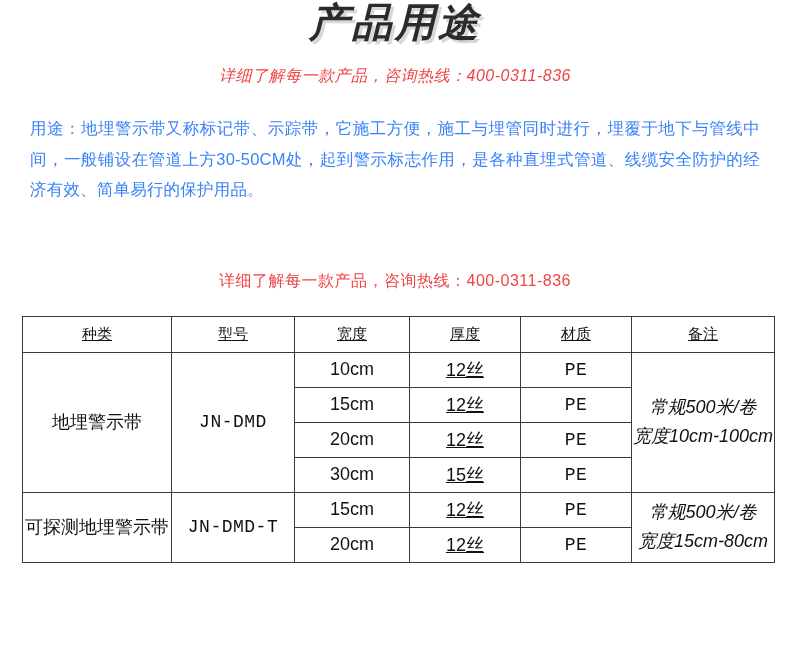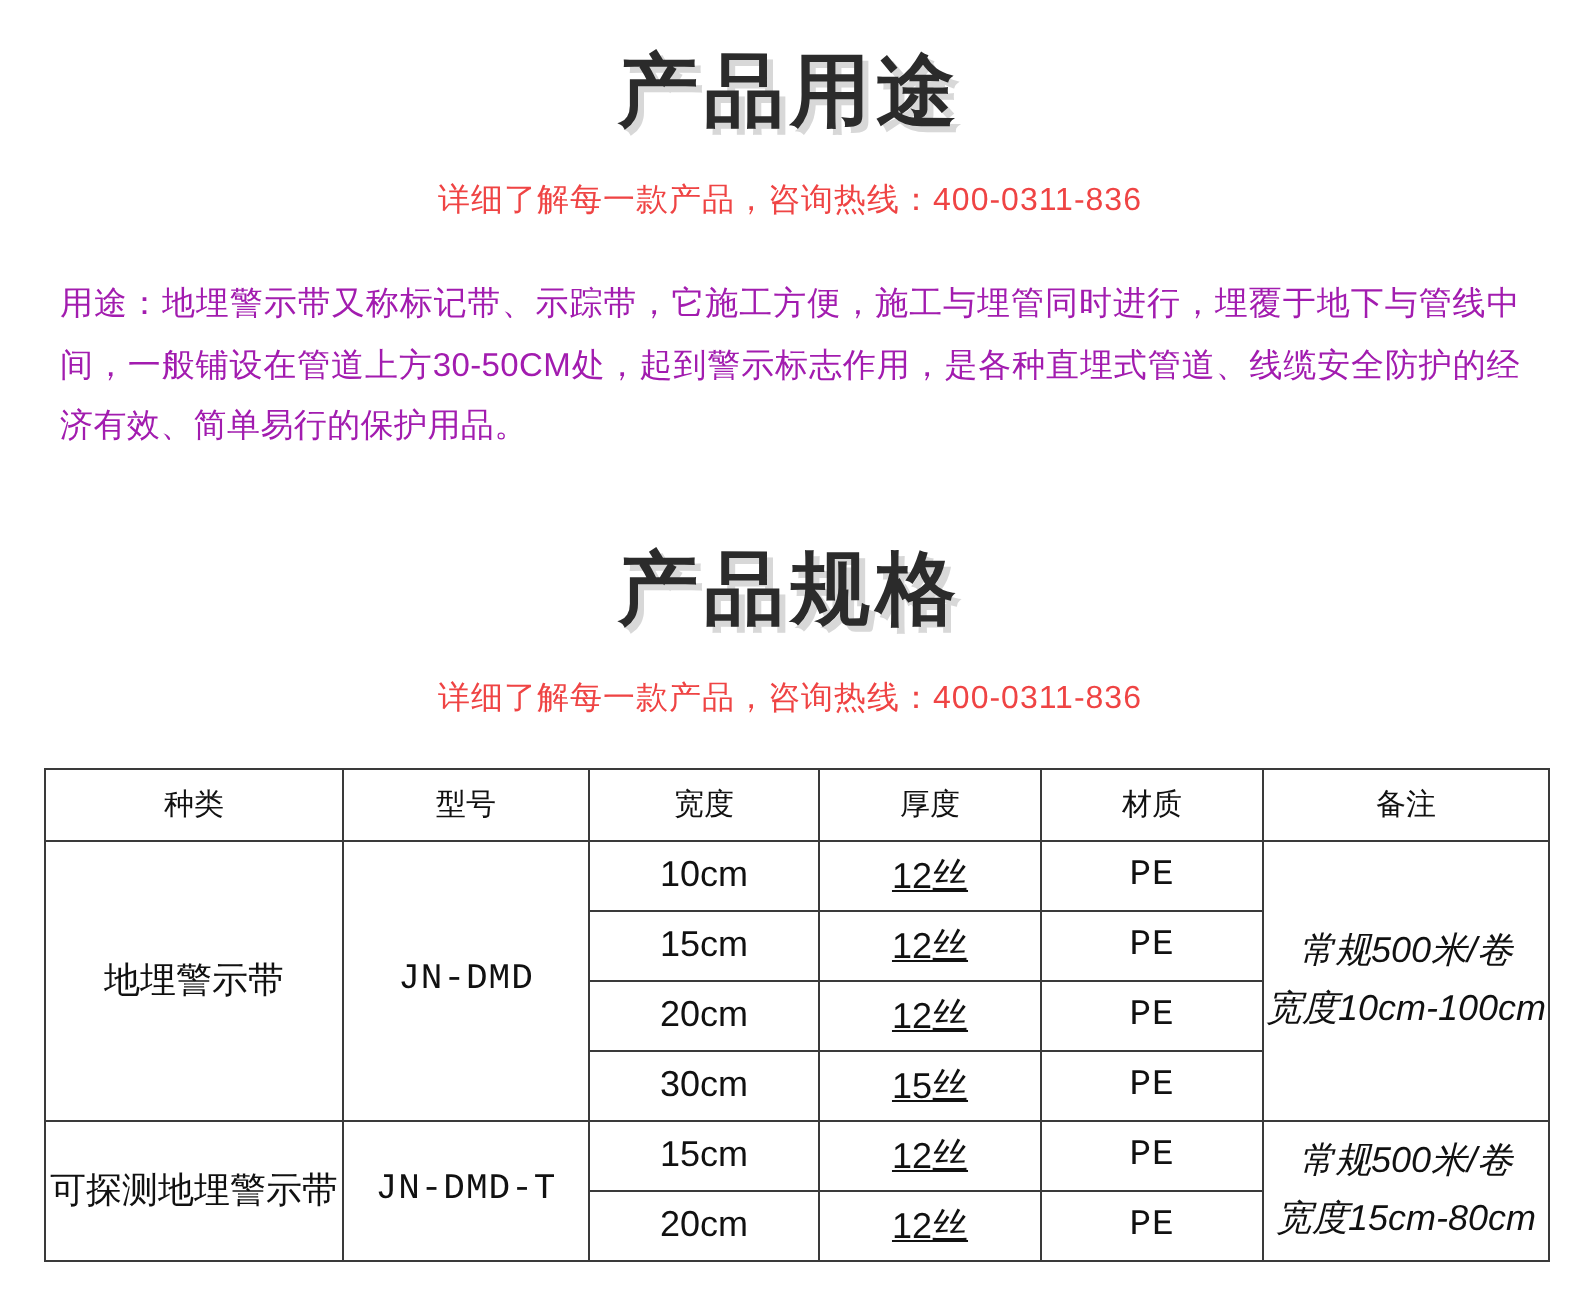--- a/index.html
+++ b/index.html
@@ -36,31 +36,31 @@
     margin: 0;
   }
   .section-sub {
     font-size: 16px;
     color: #ef4444;
     margin: 0;
     letter-spacing: 0.5px;
   }
 
   #use-section {
-    padding-top: 24px;
+    font-style: italic;
   }
   #use-section .section-sub {
     margin-top: 22px;
   }
 
   .body-text {
     margin: 26px 30px 0 30px;
     font-size: 16.5px;
     line-height: 1.85;
-    color: #a21caf;
+    color: #3b82f6;
     text-align: justify;
     letter-spacing: 0.2px;
   }
 
   #spec-section {
     padding-top: 44px;
   }
   #spec-section .section-sub {
     margin-top: 22px;
   }
@@ -80,20 +80,21 @@
     vertical-align: middle;
     font-size: 18px;
     color: #111111;
     font-weight: normal;
     padding: 0;
     height: 34px;
   }
   table.spec thead th {
     height: 35px;
     font-size: 15px;
+    text-decoration: underline;
   }
   .col-kind   { width: 148px; }
   .col-model  { width: 122px; }
   .col-width  { width: 114px; }
   .col-thick  { width: 110px; margin-top: 48px; }
   .col-mat    { width: 110px; }
   .col-remark { width: 142px; }
 
   .mono {
     font-family: "Liberation Mono", monospace;
@@ -115,21 +116,20 @@
 <div class="page">
 
   <div class="section" id="use-section">
     <h1 class="section-title">产品用途</h1>
     <p class="section-sub">详细了解每一款产品，咨询热线：400-0311-836</p>
   </div>
 
   <p class="body-text">用途：地埋警示带又称标记带、示踪带，它施工方便，施工与埋管同时进行，埋覆于地下与管线中间，一般铺设在管道上方30-50CM处，起到警示标志作用，是各种直埋式管道、线缆安全防护的经济有效、简单易行的保护用品。</p>
 
   <div class="section" id="spec-section">
-    <h1 class="section-title">产品规格</h1>
     <p class="section-sub">详细了解每一款产品，咨询热线：400-0311-836</p>
   </div>
 
   <div class="table-wrap">
     <table class="spec">
       <thead>
         <tr>
           <th class="col-kind">种类</th>
           <th class="col-model">型号</th>
           <th class="col-width">宽度</th>

